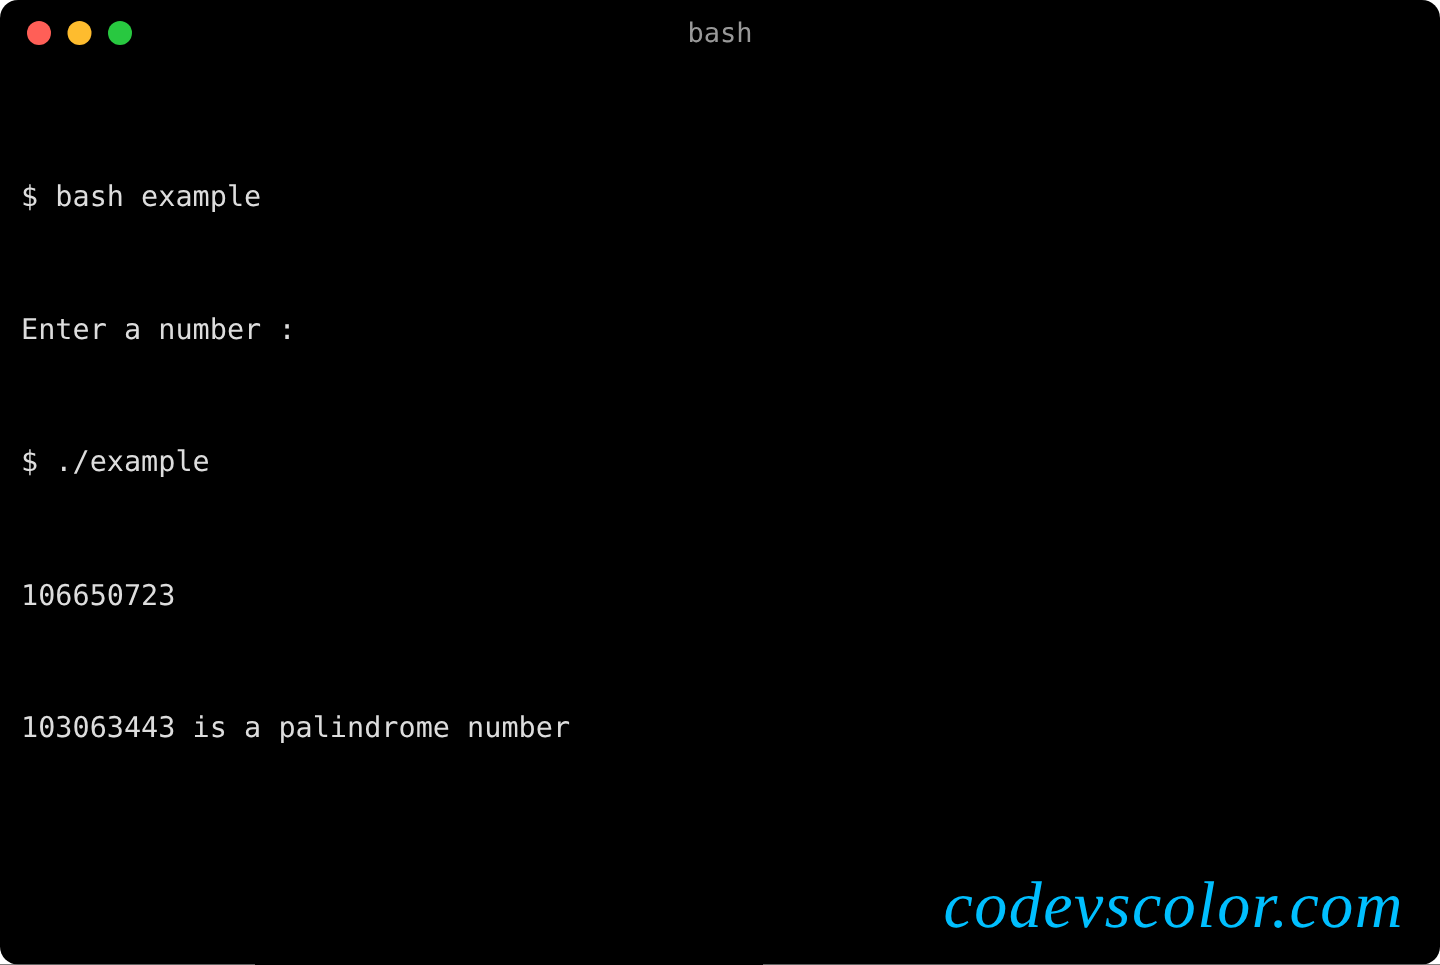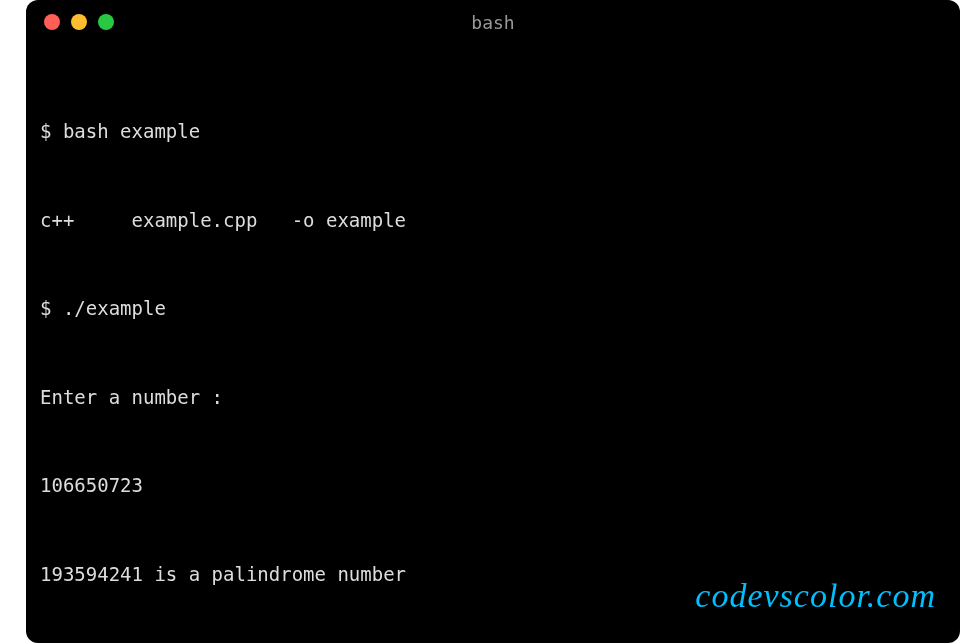--- a/index.html
+++ b/index.html
@@ -17,21 +17,20 @@
       height: 643px;
     }
     .terminal-window {
       width: 960px;
       height: 643px;
       background: #000;
       border-radius: 12px;
       overflow: hidden;
       position: relative;
       font-family: "SF Mono", "Menlo", "Consolas", monospace;
-      margin-left: 26px;
     }
     .titlebar {
       height: 44px;
       display: flex;
       align-items: center;
       padding: 0 18px;
       position: relative;
     }
     .traffic-lights {
       display: flex;
@@ -61,48 +60,47 @@
       font-size: 19px;
       line-height: 29.5px;
       white-space: pre;
     }
     .line {
       white-space: pre;
     }
     .watermark {
       position: absolute;
       right: 24px;
-      bottom: 28px;
+      bottom: 14px;
       color: #00bfff;
       font-family: "Brush Script MT", "Segoe Script", cursive;
-      font-size: 34px;
+      font-size: 44px;
       font-style: italic;
       letter-spacing: 1px;
       pointer-events: none;
     }
   </style>
 </head>
 <body>
 
 <div class="terminal-window">
   <div class="titlebar">
     <div class="traffic-lights">
       <div class="traffic-light tl-close"></div>
       <div class="traffic-light tl-min"></div>
       <div class="traffic-light tl-max"></div>
     </div>
     <div class="title">bash</div>
   </div>
   <div class="terminal-body">
     <div class="line">$ bash example</div>
-    <div class="line">c++     example.cpp   -o example</div>
+    <div class="line">Enter a number :</div>
     <div class="line">$ ./example</div>
-    <div class="line">Enter a number :</div>
     <div class="line">106650723</div>
-    <div class="line">193594241 is a palindrome number</div>
+    <div class="line">103063443 is a palindrome number</div>
     
     
     
     
     
     
     
     
     
     

